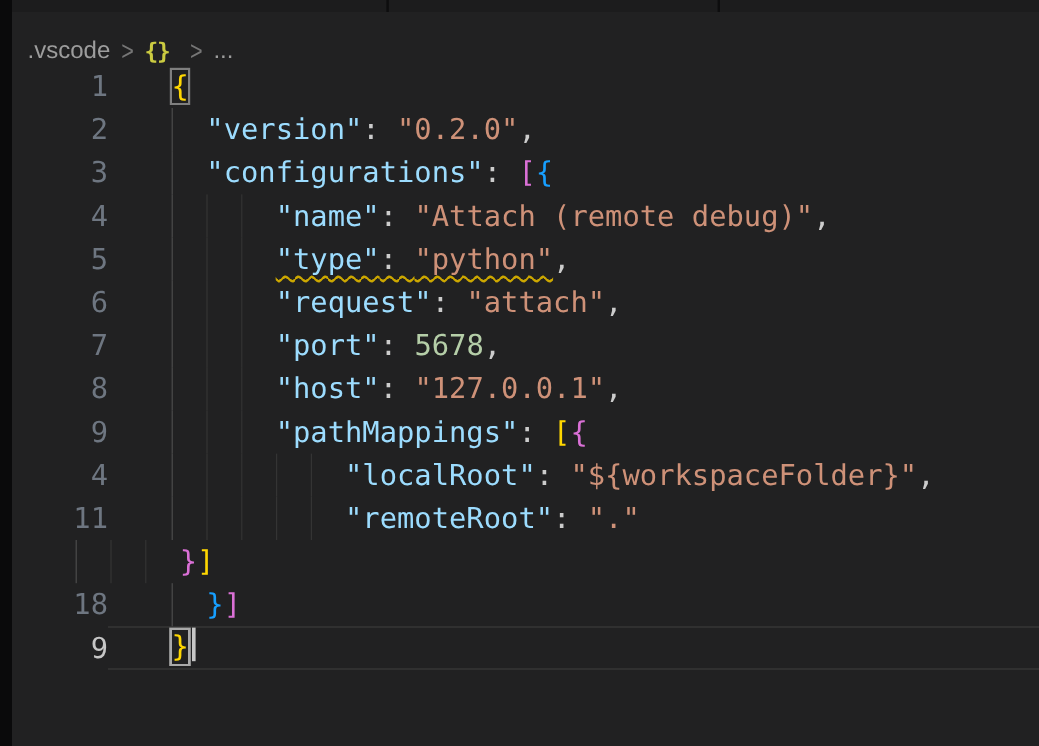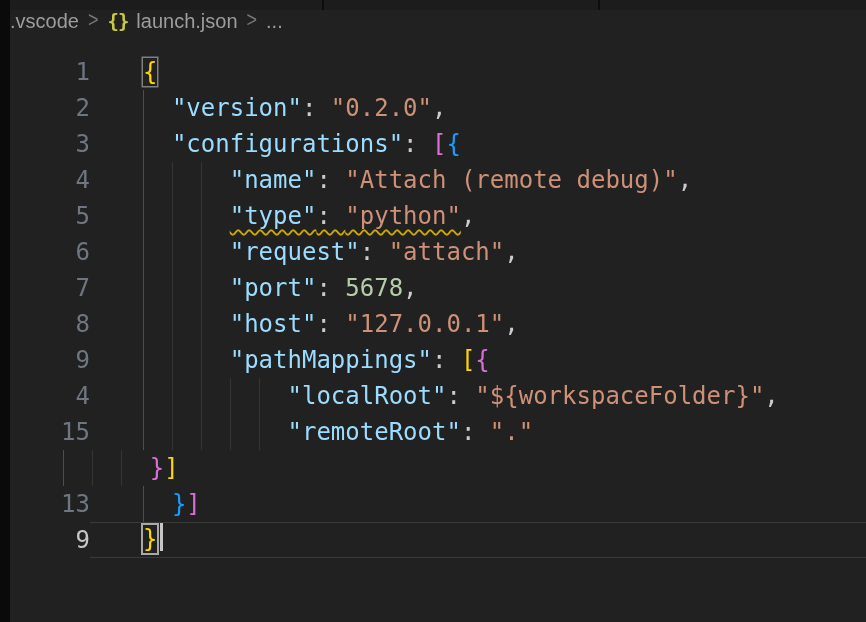--- a/index.html
+++ b/index.html
@@ -10,21 +10,21 @@
   .left-strip{position:absolute;left:0;top:0;width:10px;height:622px;background:#0a0a0b;}
 
   
   .tab-strip{position:absolute;left:10px;top:0;right:0;height:10px;background:#1c1c1d;}
   .tab-divider{position:absolute;top:0;bottom:0;width:2px;background:#0d0d0e;}
 
   
   .editor{position:absolute;left:10px;top:10px;right:0;bottom:0;background:#212122;}
 
   
-  .breadcrumb{height:44px;display:flex;align-items:flex-start;
+  .breadcrumb{height:44px;display:flex;align-items:flex-end;padding-left:13px;
               font-size:20px;color:#9d9d9d;}
   .crumb{color:#9d9d9d;}
   .crumb-sep{color:#767676;font-size:18px;margin:0 9px;transform:scaleY(1.25);display:inline-block;}
   .json-icon{color:#cbcb41;font-family:"DejaVu Sans Mono",monospace;font-size:19px;
              font-weight:bold;margin-right:8px;letter-spacing:-1px;}
 
   
   .code-area{position:relative;}
   .line{display:flex;height:36px;}
   .ln{width:80px;flex:none;text-align:right;color:#6e7681;
@@ -56,21 +56,20 @@
   <div class="tab-divider" style="left:312px;"></div>
   <div class="tab-divider" style="left:588px;"></div>
 </div>
 
 <div class="editor">
 
   <div class="breadcrumb">
     <span class="crumb">.vscode</span>
     <span class="crumb-sep">&gt;</span>
     <span class="json-icon">{}</span>
-    <span class="crumb">launch.json</span>
     <span class="crumb-sep">&gt;</span>
     <span class="crumb">...</span>
   </div>
 
   <div class="code-area">
       <div class="line">
         <div class="ln">1</div>
         <div class="content"><span class="codetext"><span class="bracket-box" style="color: rgb(255, 215, 0);">{</span></span></div>
       </div>
       <div class="line">
@@ -103,28 +102,28 @@
       </div>
       <div class="line">
         <div class="ln">9</div>
         <div class="content"><span class="guide active-guide" style="left: 53px;"></span><span class="guide" style="left: 81.9px;"></span><span class="guide" style="left: 110.8px;"></span><span class="codetext">      <span style="color: rgb(156, 220, 254);">"pathMappings"</span><span style="color: rgb(204, 204, 204);">: </span><span style="color: rgb(255, 215, 0);">[</span><span style="color: rgb(218, 112, 214);">{</span></span></div>
       </div>
       <div class="line">
         <div class="ln">4</div>
         <div class="content"><span class="guide active-guide" style="left: 53px;"></span><span class="guide" style="left: 81.9px;"></span><span class="guide" style="left: 110.8px;"></span><span class="guide" style="left: 139.7px;"></span><span class="guide" style="left: 168.6px;"></span><span class="codetext">          <span style="color: rgb(156, 220, 254);">"localRoot"</span><span style="color: rgb(204, 204, 204);">: </span><span style="color: rgb(206, 145, 120);">"${workspaceFolder}"</span><span style="color: rgb(204, 204, 204);">,</span></span></div>
       </div>
       <div class="line">
-        <div class="ln">15</div>
+        <div class="ln">11</div>
         <div class="content"><span class="guide active-guide" style="left: 53px;"></span><span class="guide" style="left: 81.9px;"></span><span class="guide" style="left: 110.8px;"></span><span class="guide" style="left: 139.7px;"></span><span class="guide" style="left: 168.6px;"></span><span class="codetext">          <span style="color: rgb(156, 220, 254);">"remoteRoot"</span><span style="color: rgb(204, 204, 204);">: </span><span style="color: rgb(206, 145, 120);">"."</span></span></div>
       </div>
       <div class="line">
         <div class="content"><span class="guide active-guide" style="left: 53px;"></span><span class="guide" style="left: 81.9px;"></span><span class="guide" style="left: 110.8px;"></span><span class="codetext">      <span style="color: rgb(218, 112, 214);">}</span><span style="color: rgb(255, 215, 0);">]</span></span></div>
       </div>
       <div class="line">
-        <div class="ln">13</div>
+        <div class="ln">18</div>
         <div class="content"><span class="guide active-guide" style="left: 53px;"></span><span class="codetext">  <span style="color: rgb(23, 159, 255);">}</span><span style="color: rgb(218, 112, 214);">]</span></span></div>
       </div>
       <div class="line current">
         <div class="ln active">9</div>
         <div class="content"><span class="codetext"><span class="bracket-box bright" style="color: rgb(255, 215, 0);">}</span><span class="caret"></span></span></div>
       </div>
     </div>
 
 </div>
 

